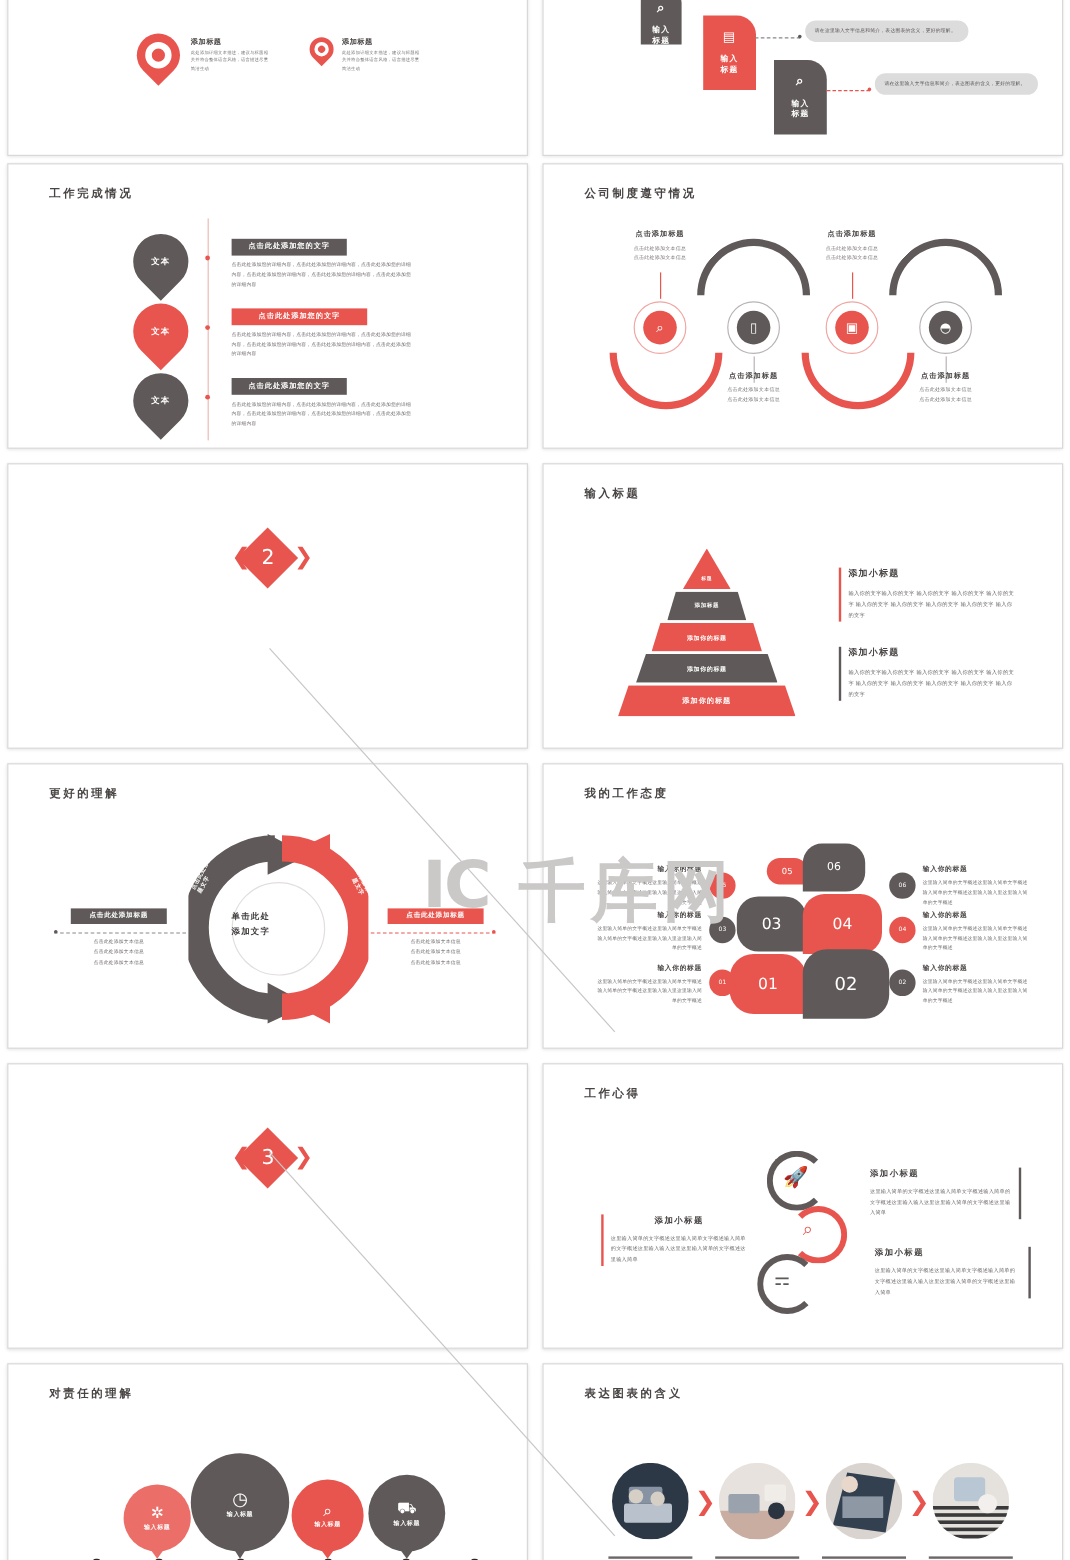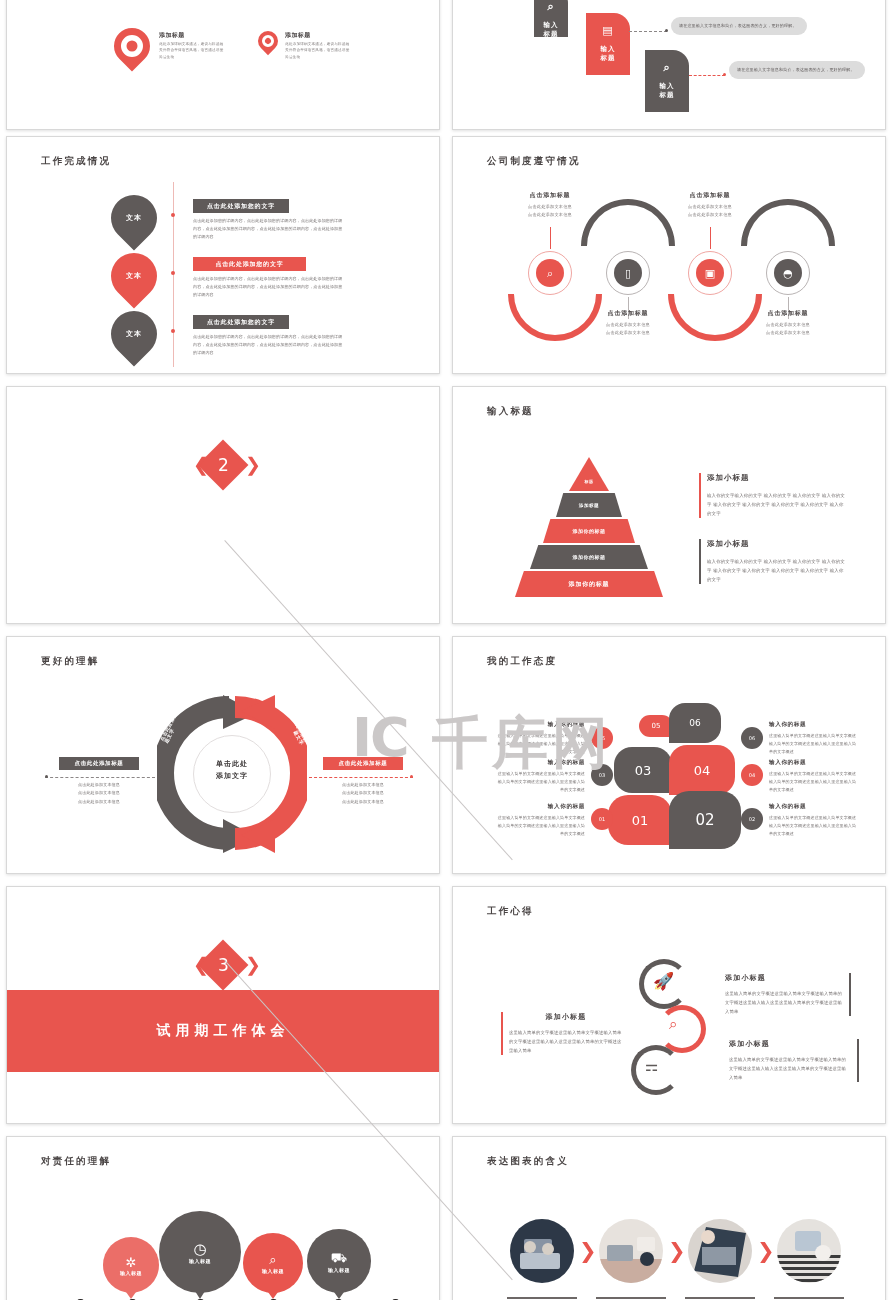--- a/index.html
+++ b/index.html
@@ -87,21 +87,21 @@
   .pyr { position:absolute; }
   .pyr div { position:absolute; color:#fff; display:flex;
              align-items:center; justify-content:center; font-weight:bold; }
   .sidebox { position:absolute; padding-left:8px; }
   .sidebox .bl { position:absolute; left:0;top:0; width:2px; height:100%; }
   .sidebox .h { font-size:7.5px;font-weight:bold;color:#4a4545;letter-spacing:1px; }
   .sidebox .b { font-size:4.4px;color:#6f6a6a;line-height:2.0;margin-top:9px;letter-spacing:.2px; }
 
   
   .ring-c { position:absolute; border-radius:50%; border:1px solid #e2dede; }
-  .ctxt { position:absolute; text-align:center; font-size:7px; font-weight:bold;
+  .ctxt { position:absolute; font-size:7px; font-weight:bold;
           color:#3f3b3b; line-height:1.7; letter-spacing:1px; }
   .tag { position:absolute; height:13px; line-height:13px; color:#fff; font-size:5.5px;
          font-weight:bold; text-align:center; letter-spacing:.6px; }
   .tagb { position:absolute; font-size:4px; color:#6f6a6a; line-height:2.1;
           text-align:center; letter-spacing:.2px; }
 
   
   .bub { position:absolute; color:#fff; display:flex; align-items:center;
          justify-content:center; font-size:13px; }
   .bub.sm { font-size:7px; }
@@ -413,23 +413,20 @@
     <div class="numcirc gry" style="left:288px;top:171px;width:22px;height:22px;">
       <span>02</span>
         </div>
     <div class="bb" style="left:316px;top:166px;width:90px;">
       <div class="h">输入你的标题</div>
       <div class="b">这里输入简单的文字概述这里输入简单文字概述输入简单的文字概述这里输入输入里这里输入简单的文字概述</div>
     </div>
   </div>
 
   <div class="slide">
-    <div class="sec-band" style="top:103px;">
-      <div class="t">试用期工作体会</div>
-    </div>
     <div class="dia" style="left:198px;top:60px;">
       <b>3</b>
     </div>
     <div class="chev" style="left:186px;top:68px;">❮</div>
     <div class="chev" style="left:238px;top:68px;">❯</div>
   </div>
 
   <div class="slide">
     <div class="ttl">工作心得</div>
 

